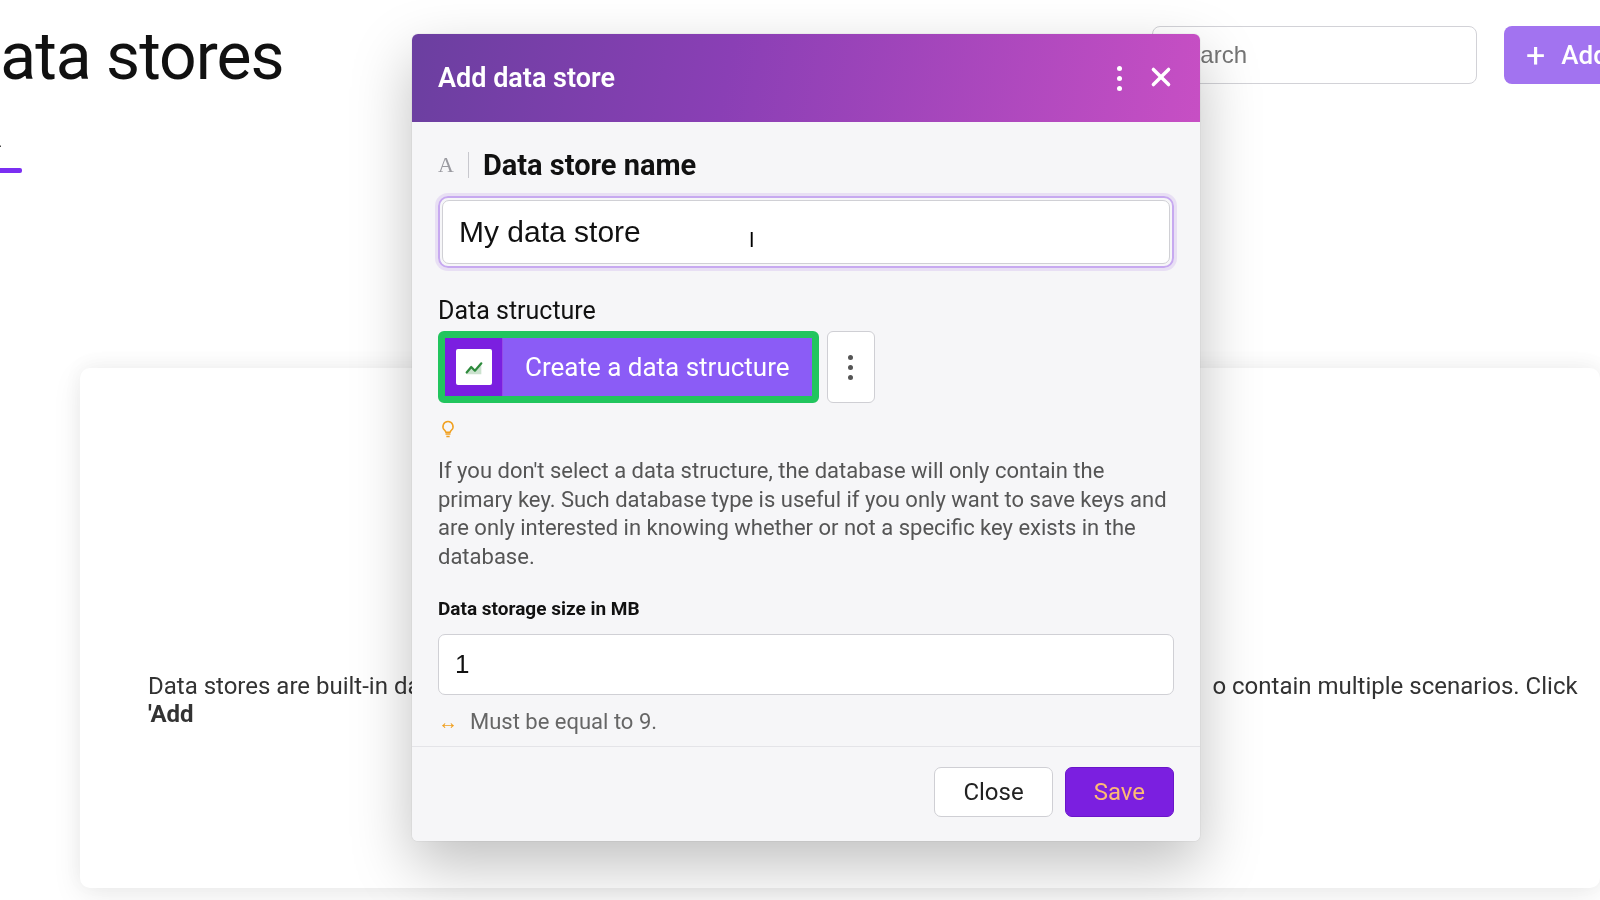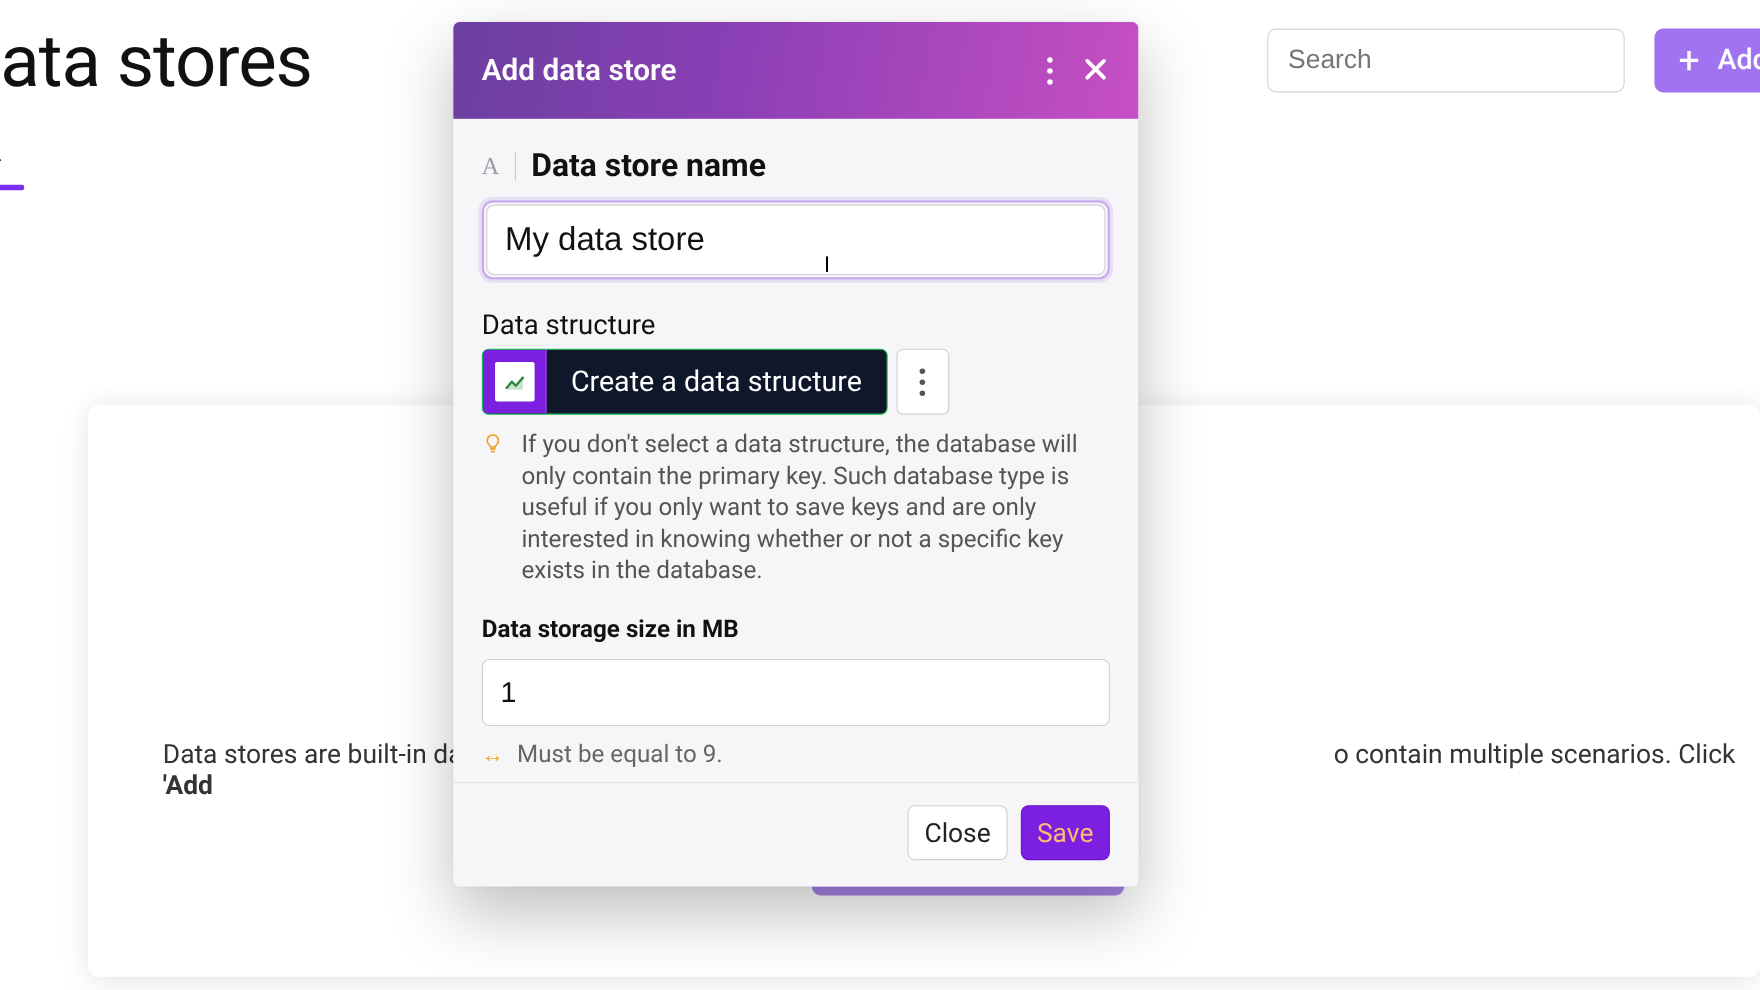--- a/index.html
+++ b/index.html
@@ -92,23 +92,23 @@
     left:738px;
     width:284px;
     height:30px;
     background:#a884e8;
     border-radius:8px;
   }
   
   
   .modal{
     position:absolute;
-    top:20px;
+    top:34px;
     left:412px;
-    width:623px;
+    width:788px;
     background:#f6f6f8;
     border-radius:6px;
     box-shadow:0 24px 60px rgba(0,0,0,0.25), 0 0 0 1px rgba(0,0,0,0.03);
     overflow:hidden;
   }
   .modal-header{
     height:88px;
     background:linear-gradient(100deg,#6b3fa0 0%, #8a3fb5 40%, #c74fc4 100%);
     display:flex;
     align-items:center;
@@ -159,22 +159,22 @@
     color:#111;
     outline:none;
   }
   
   .section-label{ font-size:25px; color:#111; margin-bottom:6px; font-weight:400; }
   
   .ds-row{ display:flex; align-items:stretch; gap:8px; margin-bottom:14px; }
   .ds-btn{
     display:flex;
     align-items:center;
-    background:#0f172a;
-    border:1px solid #22c55e;
+    background:#8b5cf6;
+    border:7px solid #22c55e;
     border-radius:6px;
     overflow:hidden;
     cursor:pointer;
   }
   .ds-thumb{
     width:58px;height:58px;
     background:#7b1fe0;
     display:flex;align-items:center;justify-content:center;
     border-right:1px solid rgba(255,255,255,0.2);
   }
@@ -198,26 +198,26 @@
     border:1px solid #cfcfd4;
     border-radius:6px;
     background:#fff;
     display:flex;align-items:center;justify-content:center;
     flex-direction:column;
     gap:5px;
     cursor:pointer;
   }
   .ds-more span{ width:5px;height:5px;border-radius:50%;background:#555;display:block; }
   
-  .hint-row{ display:flex; gap:14px; margin-bottom:26px; }
+  .hint-row{ display:flex; gap:14px; margin-bottom:26px;flex-direction:column; }
   .hint-icon{ flex:0 0 22px; color:#f0a020; margin-top:2px; }
   .hint-icon svg{ width:20px;height:20px; }
   .hint-text{ font-size:22px; color:#555; line-height:1.3; }
   
-  .size-label{ font-size:22px; font-weight:700; margin-bottom:14px; }
+  .size-label{ font-size:19px; font-weight:700; margin-bottom:14px; }
   .size-input{
     width:100%;
     border:1px solid #d0d0d5;
     border-radius:7px;
     background:#fff;
     font-size:26px;
     padding:14px 16px;
     color:#111;
     margin-bottom:14px;
   }
@@ -228,21 +228,21 @@
     border-top:1px solid #e4e4e8;
     padding:20px 26px 24px 26px;
     display:flex;
     justify-content:flex-end;
     gap:12px;
     background:#f6f6f8;
   }
   .btn{
     font-size:24px;
     border-radius:7px;
-    padding:10px 14px;
+    padding:10px 28px;
     cursor:pointer;
     font-family:inherit;
   }
   .btn-secondary{
     background:#fff;
     border:1px solid #cfcfd4;
     color:#222;
   }
   .btn-primary{
     background:#7b1fe0;

